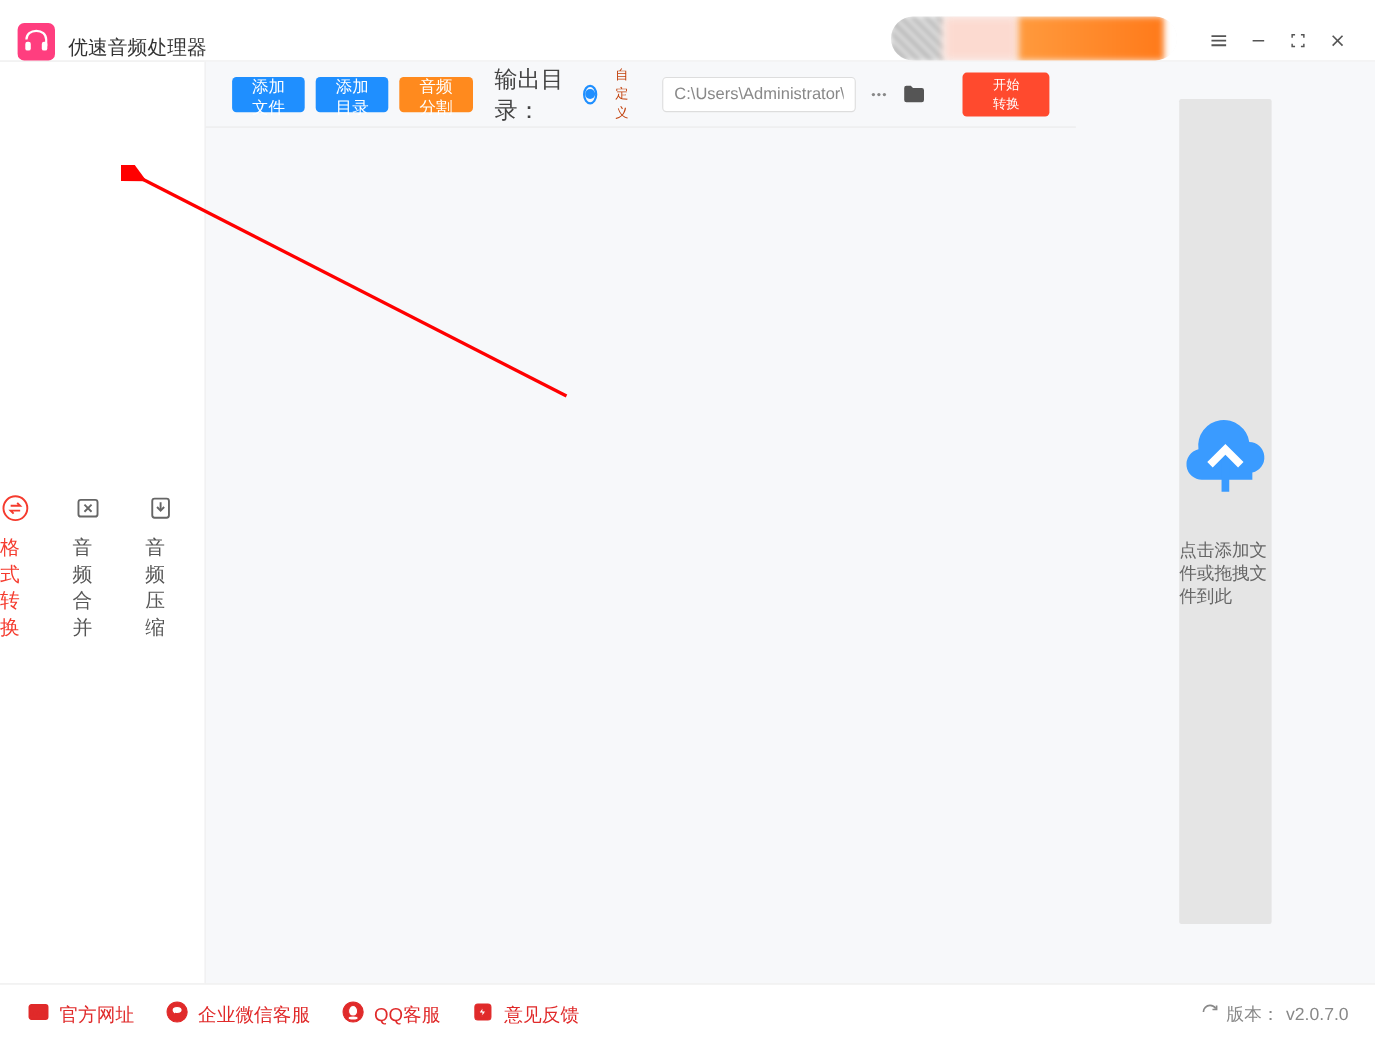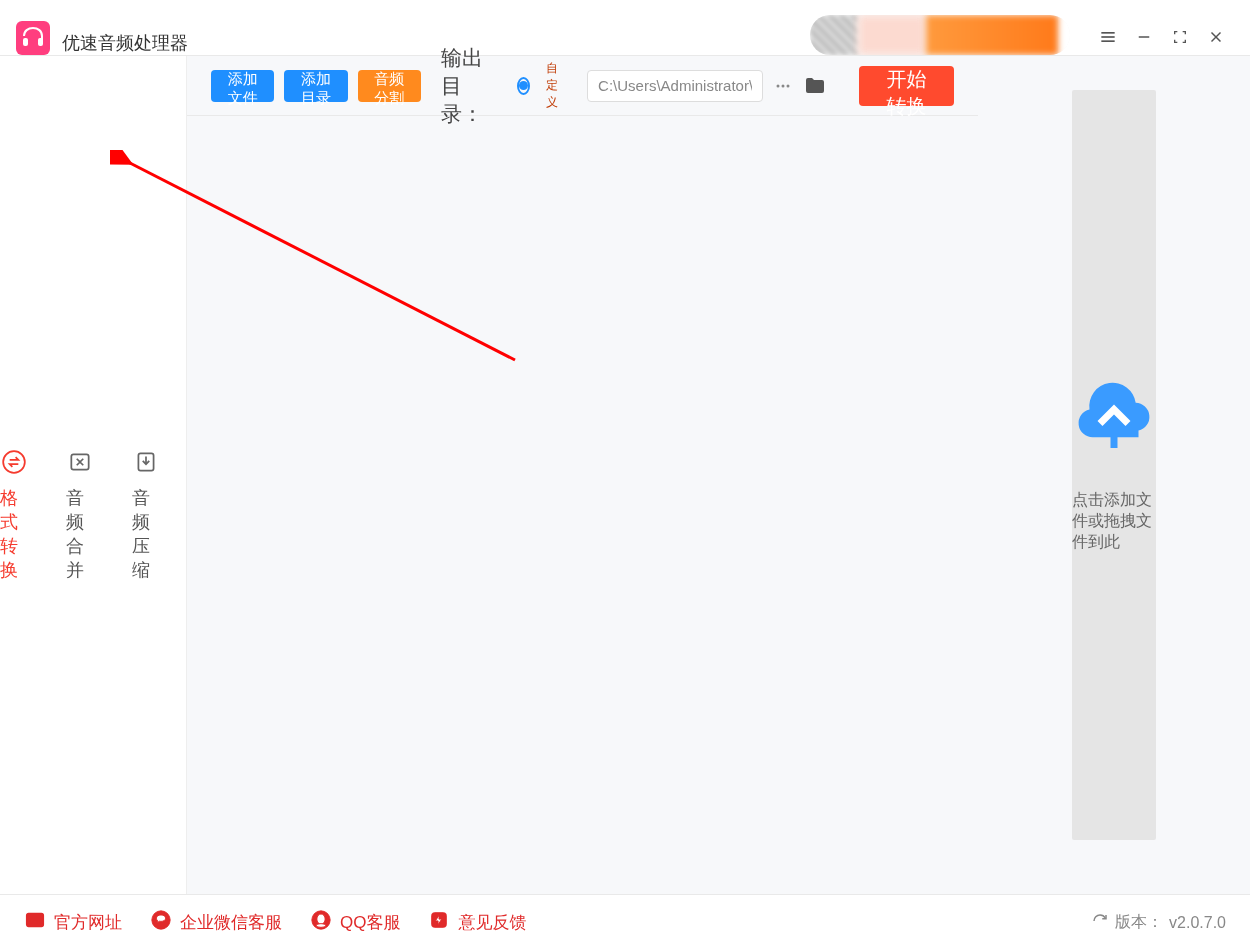--- a/index.html
+++ b/index.html
@@ -29,21 +29,21 @@
   .side-icon { width: 28px; height: 28px; display:flex; align-items:center; justify-content:center; }
   .side-item.active .side-icon svg { stroke:#f53b2e; }
   .side-item .side-icon svg { stroke:#666; }
 
   
   .content { flex: 1; background: #f7f8fa; border-left:1px solid #eee; display:flex; flex-direction:row;}
   .toolbar { height: 60px; padding: 12px 24px; display: flex; align-items: center; border-bottom: 1px solid #e9e9e9; gap: 10px; }
   .btn { border: none; border-radius: 4px; height: 32px; padding: 0 14px; font-size: 15px; color: #fff; cursor: pointer; }
   .btn-blue { background: #1f8fff; }
   .btn-orange { background: #ff8a1e; }
-  .btn-start { background: #ff4a2e; font-size: 20px; height: 40px; padding: 0 24px; border-radius: 4px; color: #fff; }
+  .btn-start { background: #ff4a2e; font-size: 12px; height: 40px; padding: 0 24px; border-radius: 4px; color: #fff; }
   .toolbar-spacer { flex: 1; }
   .out-label { font-size: 21px; color: #444; margin-right: 4px; }
   .radio { width: 18px; height: 18px; border-radius: 50%; border: 2px solid #1f8fff; display: inline-flex; align-items: center; justify-content: center; margin-right: 6px; }
   .radio .dot { width: 9px; height: 9px; border-radius: 50%; background: #1f8fff; }
   .radio-label { font-size: 12px; color: #c2410c; margin-right: 10px; }
   .path-input { width: 176px; height: 32px; border: 1px solid #ddd; border-radius: 4px; background: #fff; padding: 0 10px; font-size: 15px; color: #888; }
   .dots-btn { width: 32px; height: 32px; display:flex; align-items:center; justify-content:center; color:#888; font-size:20px; cursor:pointer;}
   .folder-btn { width: 32px; height: 32px; display:flex; align-items:center; justify-content:center; cursor:pointer; }
 
   

